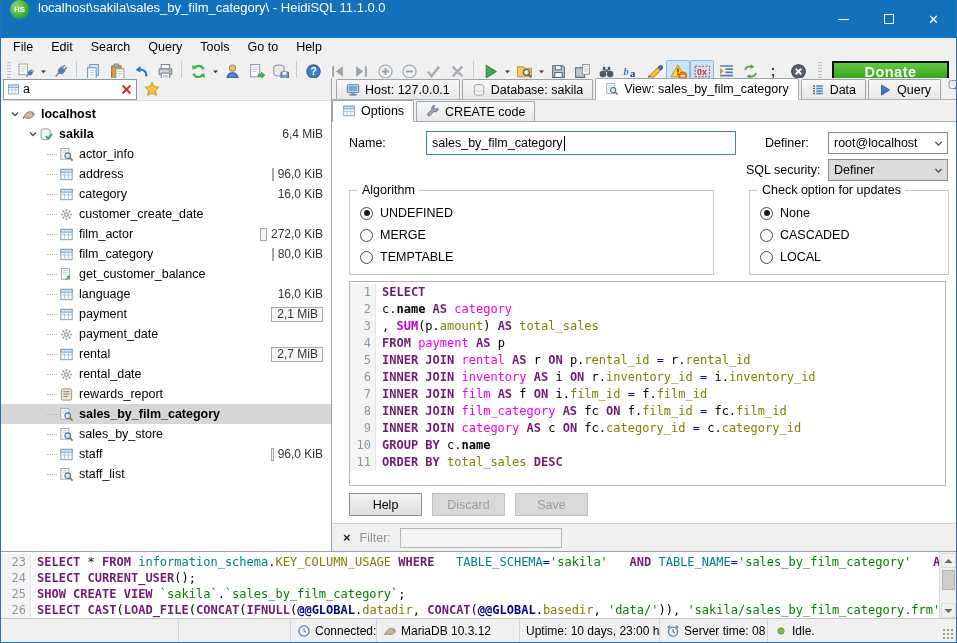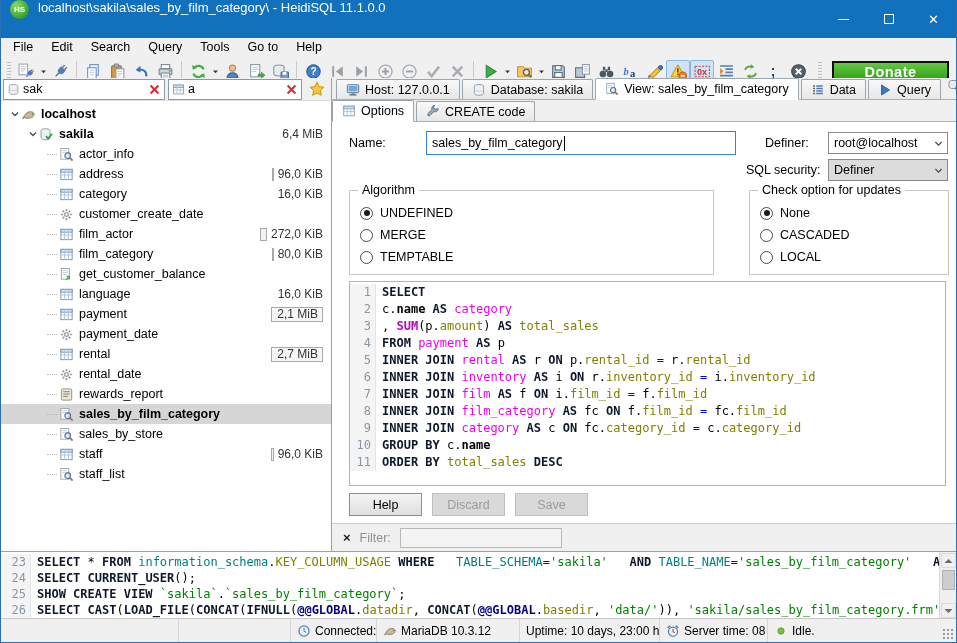--- a/index.html
+++ b/index.html
@@ -67,21 +67,21 @@
   .gtitle{position:absolute;top:-8px;left:8px;background:#fff;padding:0 4px;font-size:12.5px}
   .radios{padding-top:11px}
   .radio-row{display:flex;align-items:center;gap:7px;height:22px;margin-left:10px;font-size:12.5px}
   .rdot{width:13px;height:13px;border:1px solid #4a4a4a;border-radius:50%;display:flex;align-items:center;justify-content:center;background:#fff;flex:0 0 auto}
   .rdot.on::after{content:"";width:6px;height:6px;border-radius:50%;background:#1a1a1a}
 
   
   .editor{position:absolute;left:17px;top:159px;width:597px;height:205px;border:1px solid #b4b4b4;font-family:"DejaVu Sans Mono",monospace;font-size:12px;line-height:17px;overflow:hidden;background:#fff;padding-top:2px}
   .cl{white-space:pre;display:flex}
   .ln{flex:0 0 26px;text-align:right;padding-right:4px;color:#8a97a5;background:#f4f4f4;border-right:1px solid #e4e4e4;margin-right:6px}
-  .k{color:#0f172a;font-weight:bold}
+  .k{color:#701a75;font-weight:bold}
   .o{color:#0000f0}
   .t{color:#ee00ee}
   .f{color:#c000c0;font-weight:bold}
   .i{color:#808000}
   .b{font-weight:bold;color:#000}
   .s{color:#008000}
   .c{color:#008080}
   .n{color:#000080;font-weight:bold}
   .p{color:#000}
 
@@ -445,35 +445,20 @@
             </svg>
           </span>
         </div>
       </div>
     <span class="tgrip donategrip"></span>
     <div class="donate">Donate</div>
   </div>
 
   <div class="sidebar">
     <div class="sfrow">
-      <div class="sfilter" style="width:162px">
-        <span class="ic">
-            <svg width="13" height="13" viewBox="0 0 16 16">
-              <ellipse cx="8" cy="3.8" rx="5.3" ry="2.1" fill="#eef1f4" stroke="#8a97a5"></ellipse>
-              <path d="M2.7 3.8v8.2c0 1.2 2.4 2.1 5.3 2.1s5.3-.9 5.3-2.1V3.8" fill="#eef1f4" stroke="#8a97a5"></path>
-              <path d="M2.7 7.2c0 1.2 2.4 2.1 5.3 2.1s5.3-.9 5.3-2.1" fill="none" stroke="#c3ccd4"></path>
-            </svg>
-          </span>
-        <span class="sftext">sak</span>
-        <span class="ic">
-            <svg width="13" height="13" viewBox="0 0 16 16">
-              <path d="M3.2 3.2l9.6 9.6M12.8 3.2l-9.6 9.6" stroke="#cc3333" stroke-width="2.6"></path>
-            </svg>
-          </span>
-      </div>
       <div class="sfilter" style="width:134px">
         <span class="ic">
             <svg width="13" height="13" viewBox="0 0 16 16">
               <rect x="2" y="2.5" width="12" height="11" fill="#fff" stroke="#7a97b5"></rect>
               <rect x="2" y="2.5" width="12" height="3" fill="#d8e6f2" stroke="#7a97b5"></rect>
               <path d="M2 8.5h12M6 2.5v11M10 2.5v11" stroke="#aac4da"></path>
             </svg>
           </span>
         <span class="sftext">a</span>
         <span class="ic">

